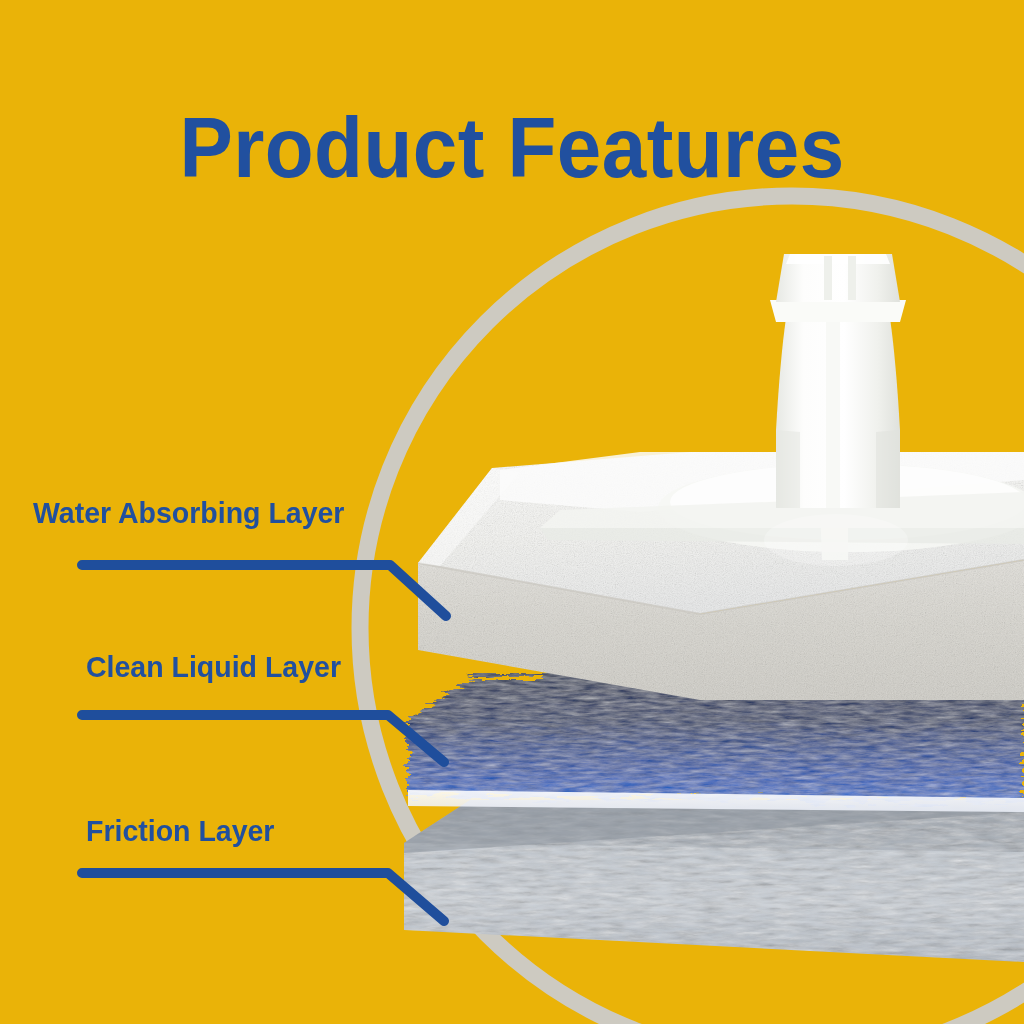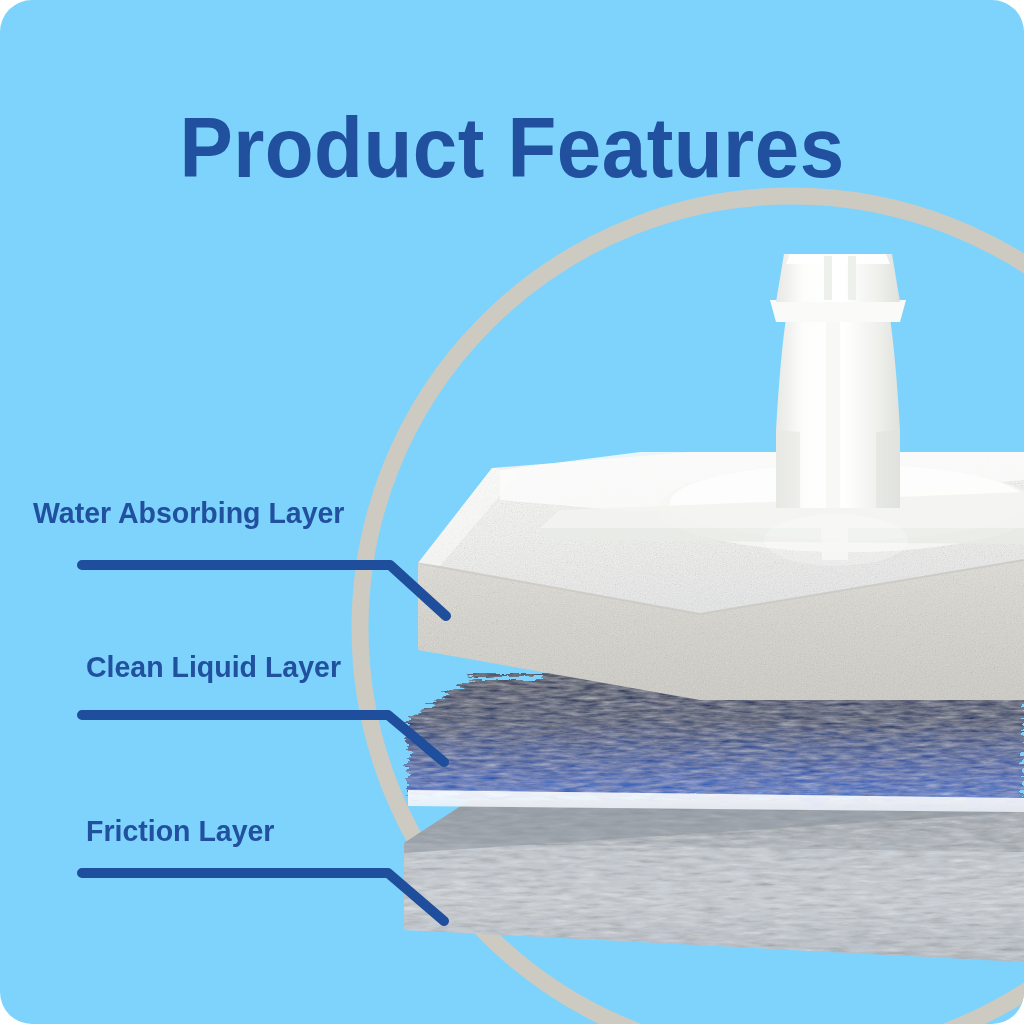--- a/index.html
+++ b/index.html
@@ -11,23 +11,22 @@
     width: 1024px;
     height: 1024px;
     overflow: hidden;
     font-family: "Liberation Sans", sans-serif;
   }
 
   #poster {
     position: relative;
     width: 1024px;
     height: 1024px;
-    background: #7dd3fc;
+    background: #eab308;
     overflow: hidden;
-    border-radius: 32px;
   }
 
   
   #title {
     position: absolute;
     left: 0;
     top: 46px;
     width: 1024px;
     text-align: center;
     font-family: "Liberation Sans", sans-serif;

